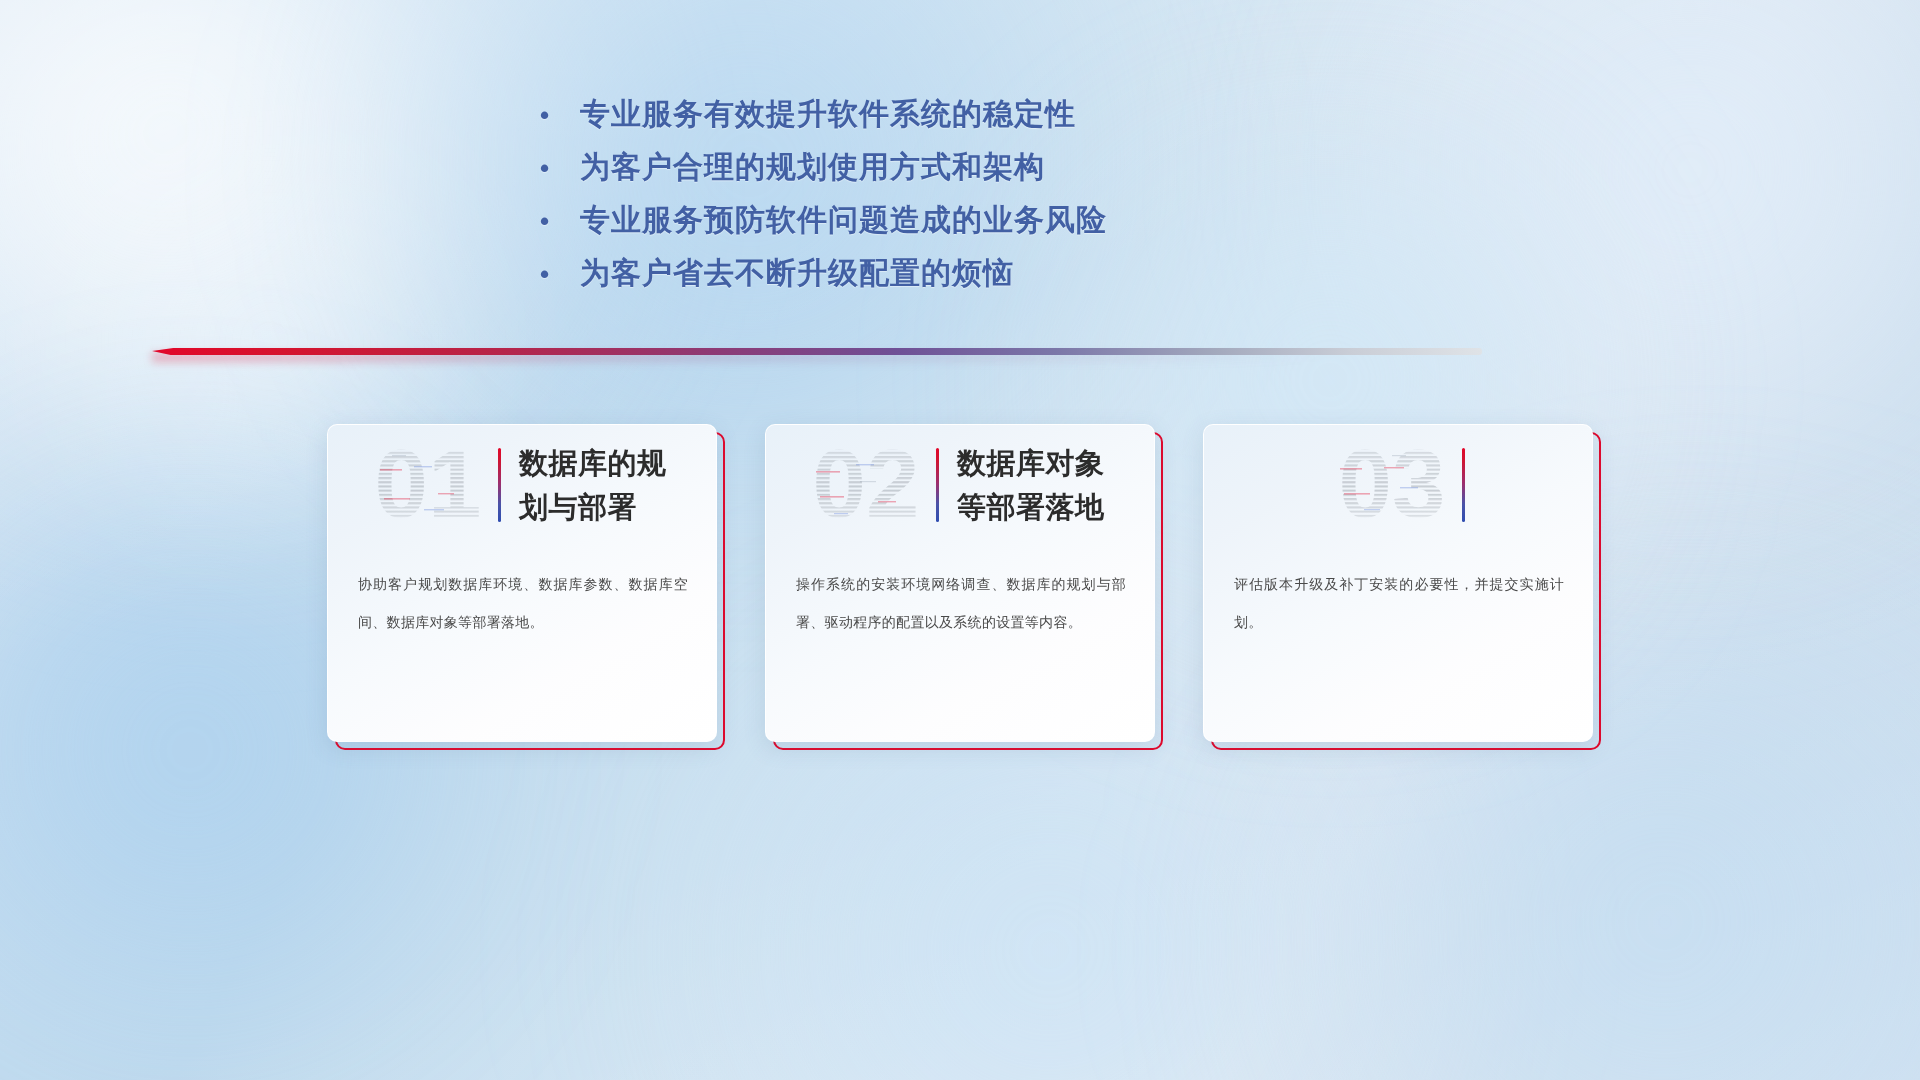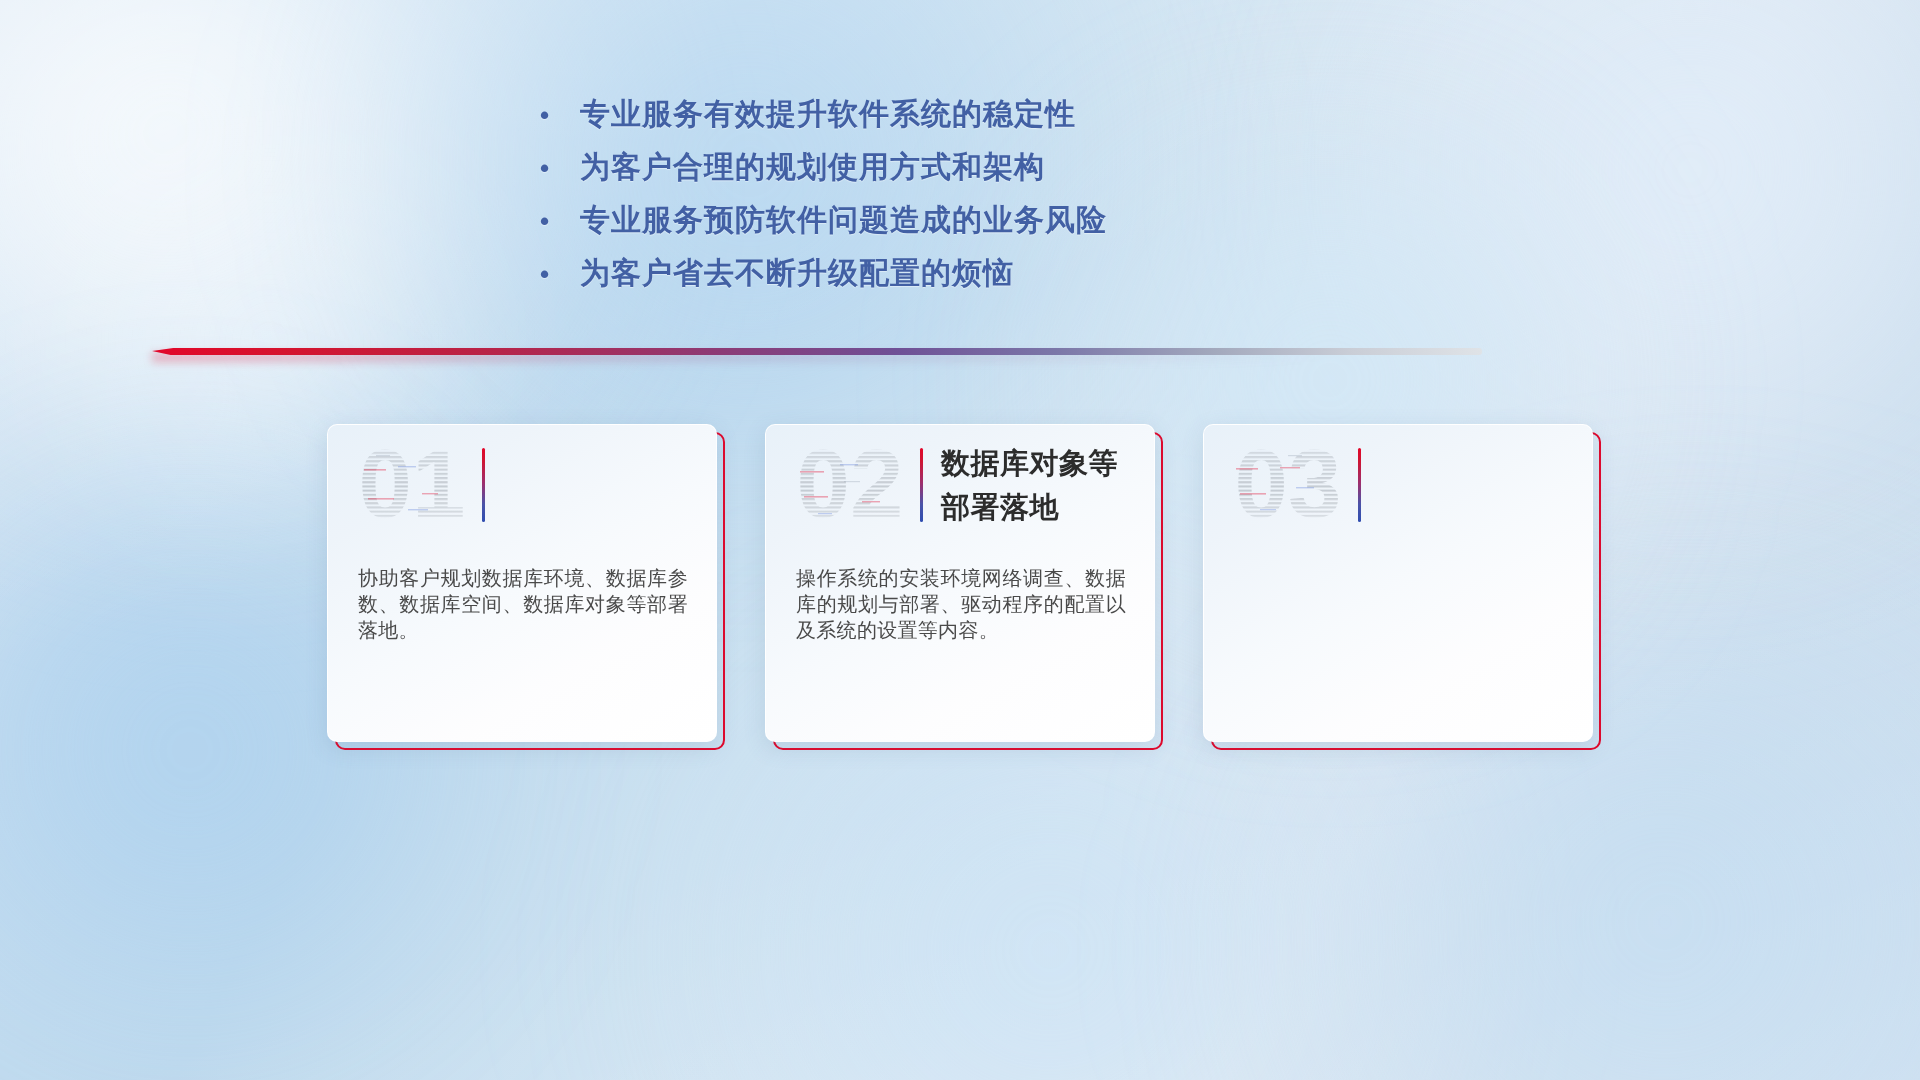--- a/index.html
+++ b/index.html
@@ -92,41 +92,42 @@
     position:absolute; left:0; top:0; width:390px; height:318px;
     border-radius:10px;
     background:linear-gradient(150deg,#e8f1f9 0%, #eef4fa 22%, #f7fafd 50%, #fdfdfe 72%, #ffffff 100%);
     box-shadow:0 6px 22px rgba(80,110,150,.16);
     border:1px solid rgba(255,255,255,.9);
     overflow:hidden;
   }
   .card-head{
     position:relative; height:120px;
     display:flex; align-items:center;
-    padding:0 22px 0 18px;
+    padding:0 22px 0 34px;
+    justify-content:center;
   }
   .num{
     position:relative; width:132px; height:100px; flex:0 0 132px;
     display:flex; align-items:center; justify-content:center;
   }
   .num svg{ width:132px; height:100px; display:block; }
   .vbar{
     width:3px; height:74px; flex:0 0 3px; margin:0 18px 0 4px;
     border-radius:2px;
     background:linear-gradient(180deg,#e2072a 0%, #cf1533 18%, #9c2f6e 48%, #4a53a8 76%, #2f4db0 100%);
   }
   .title{
     flex:1;
     font-size:29px; line-height:44px; font-weight:700;
     color:#2c2c2c; letter-spacing:.5px;
     text-align:left;
   }
   .body{
     padding:20px 28px 0 30px;
-    font-size:20px; line-height:26px;
+    font-size:14px; line-height:38px;
     color:#4a4a4a; letter-spacing:.3px;
     text-align:justify;
   }
 </style>
 </head>
 <body>
 
 <div id="bg">
   <div class="bg-base"></div>
   <div class="blob b1"></div>
@@ -195,20 +196,21 @@
               <rect x="18" y="34" width="22" height="1.6" fill="#e2072a"></rect>
               <rect x="52" y="31" width="18" height="1.4" fill="#5f7fd8"></rect>
               <rect x="22" y="63" width="26" height="1.6" fill="#e2072a"></rect>
               <rect x="76" y="58" width="16" height="1.4" fill="#e2072a"></rect>
               <rect x="62" y="74" width="20" height="1.4" fill="#5f7fd8"></rect>
               <rect x="30" y="20" width="14" height="1.2" fill="#9aa4b4"></rect>
             </g>
           </svg>
         </div>
         <div class="vbar"></div>
+        <div class="title">数据库的规划与部署</div>
       </div>
       <div class="body">协助客户规划数据库环境、数据库参数、数据库空间、数据库对象等部署落地。</div>
     </div>
   </div>
 
   <div class="card-wrap">
     <div class="card-accent"></div>
     <div class="card">
       <div class="card-head">
         <div class="num">
@@ -277,16 +279,17 @@
               <rect x="58" y="32" width="20" height="1.4" fill="#e2072a"></rect>
               <rect x="18" y="58" width="26" height="1.6" fill="#e2072a"></rect>
               <rect x="74" y="52" width="18" height="1.4" fill="#5f7fd8"></rect>
               <rect x="38" y="74" width="16" height="1.2" fill="#5f7fd8"></rect>
               <rect x="66" y="20" width="14" height="1.2" fill="#9aa4b4"></rect>
             </g>
           </svg>
         </div>
         <div class="vbar"></div>
       </div>
+      <div class="body">评估版本升级及补丁安装的必要性，并提交实施计划。</div>
     </div>
   </div>
 
 </div>
 
 </body></html>

